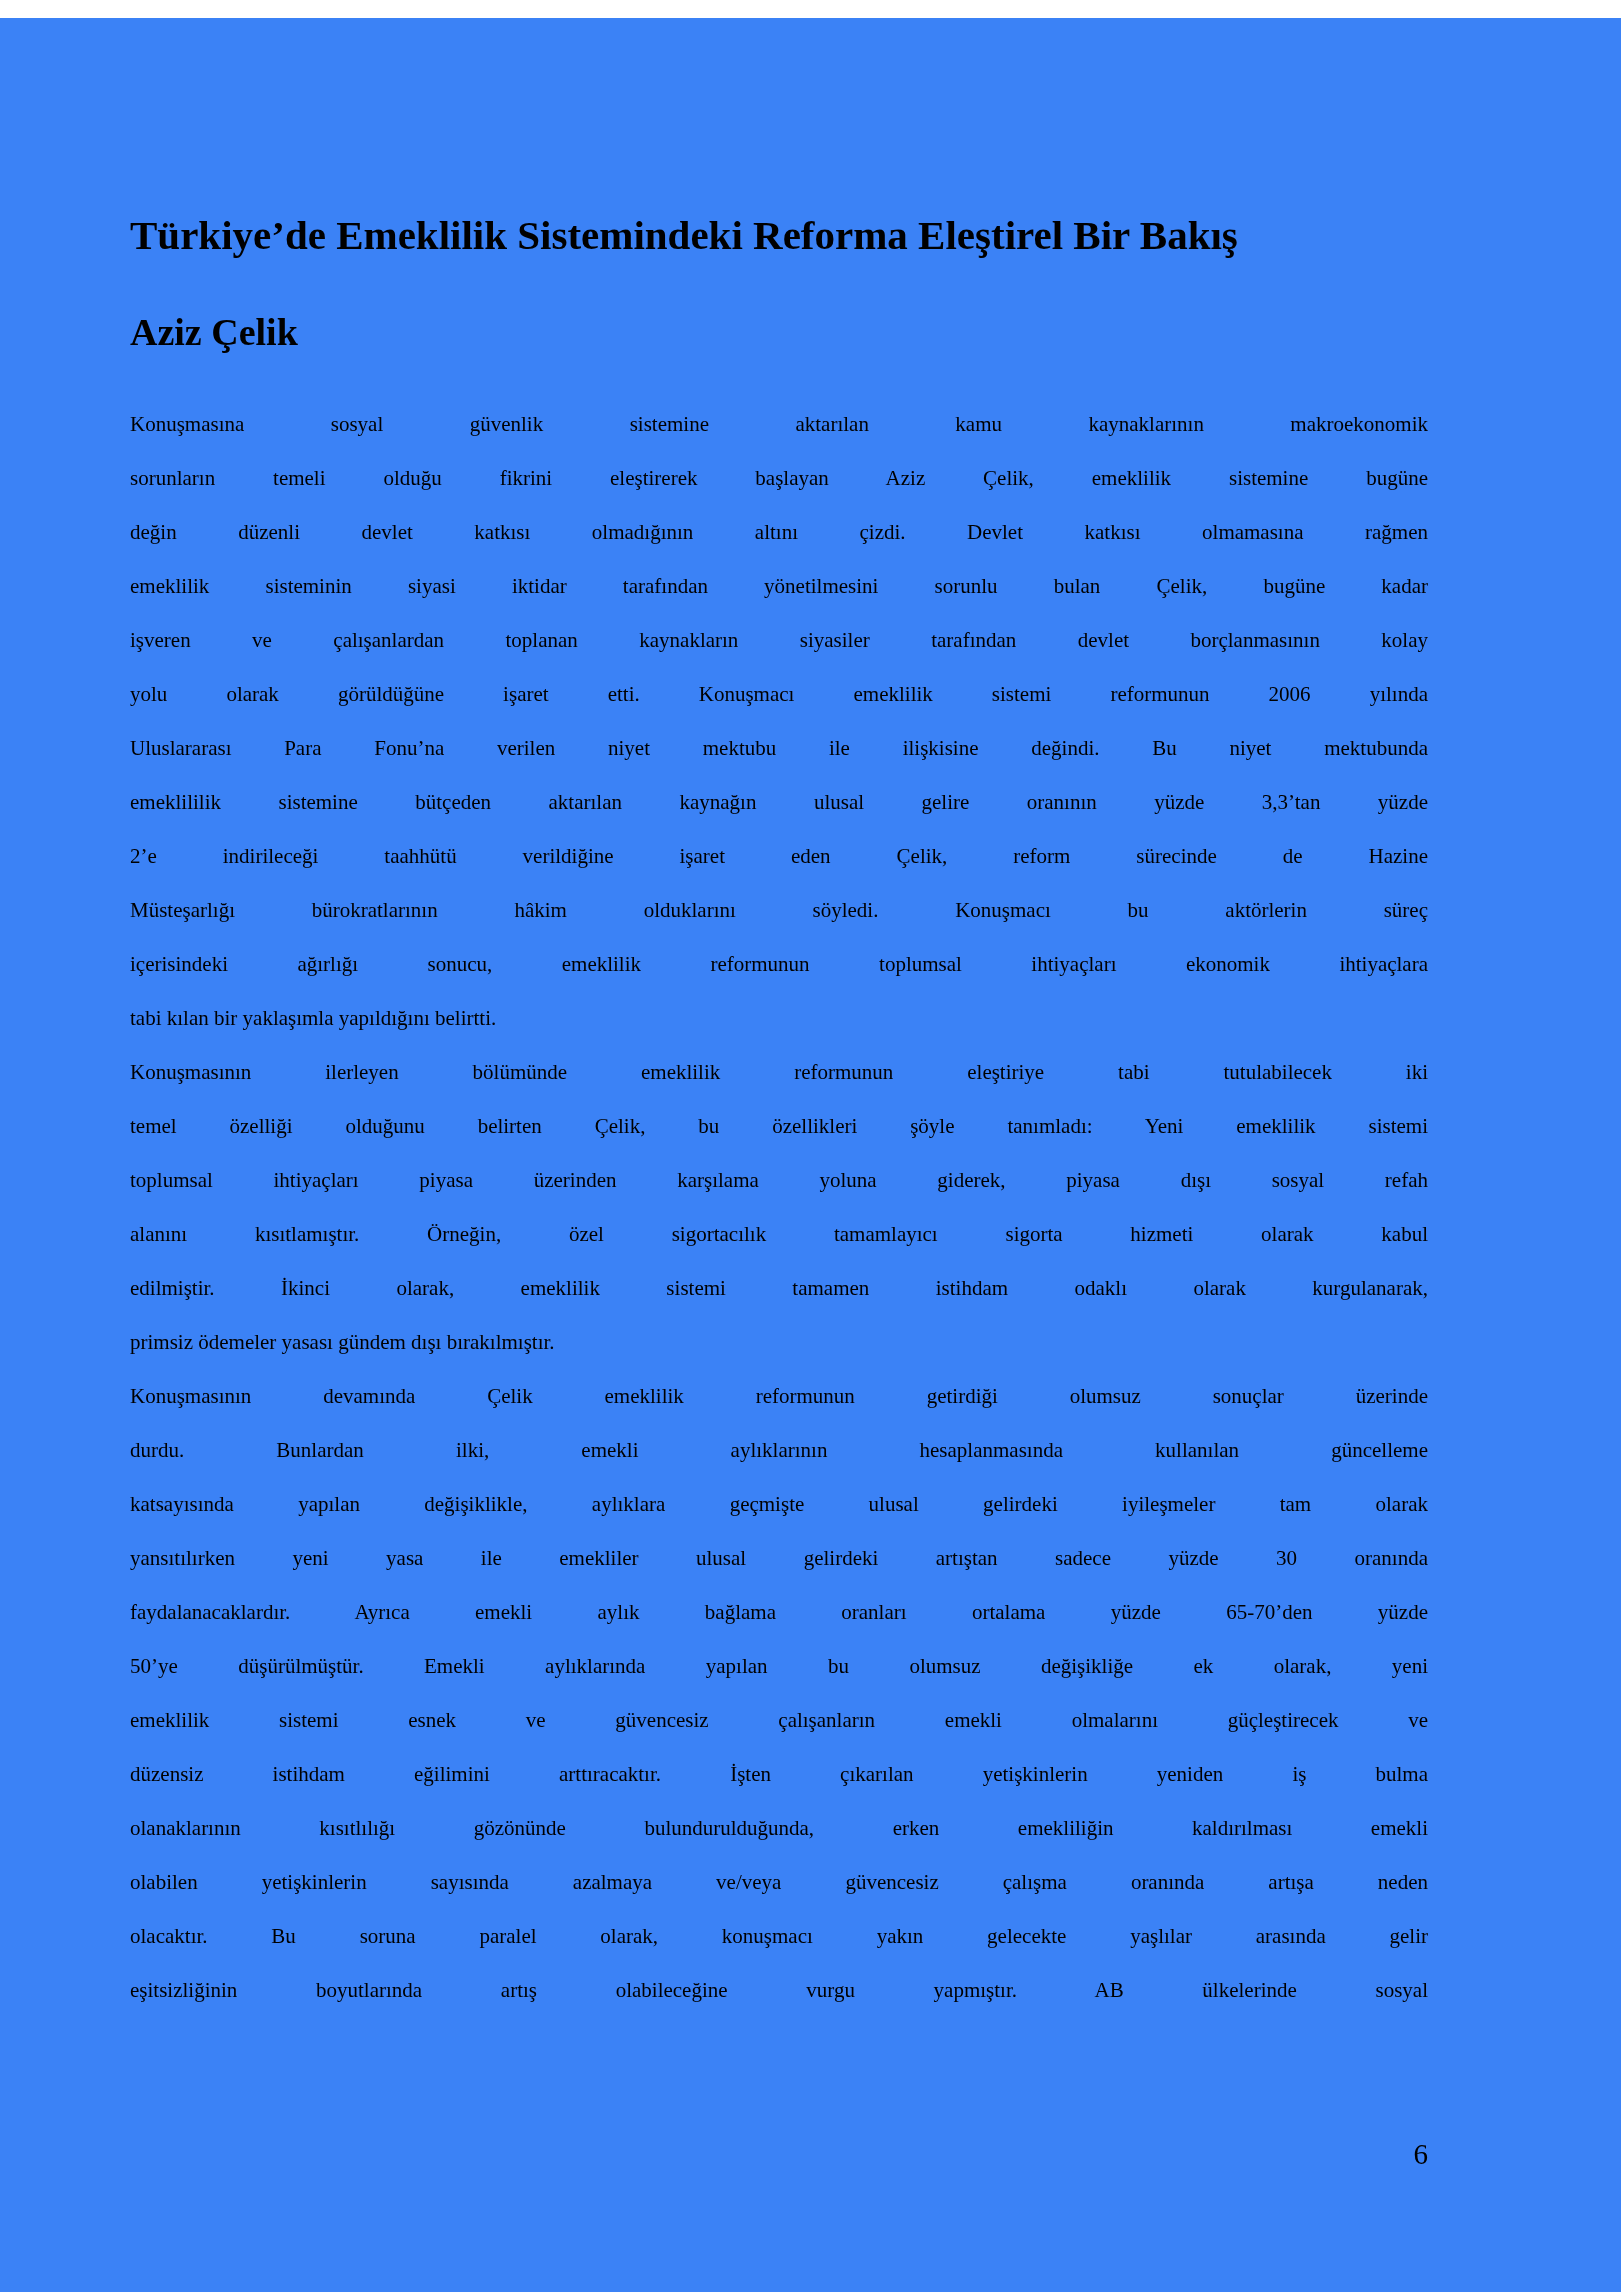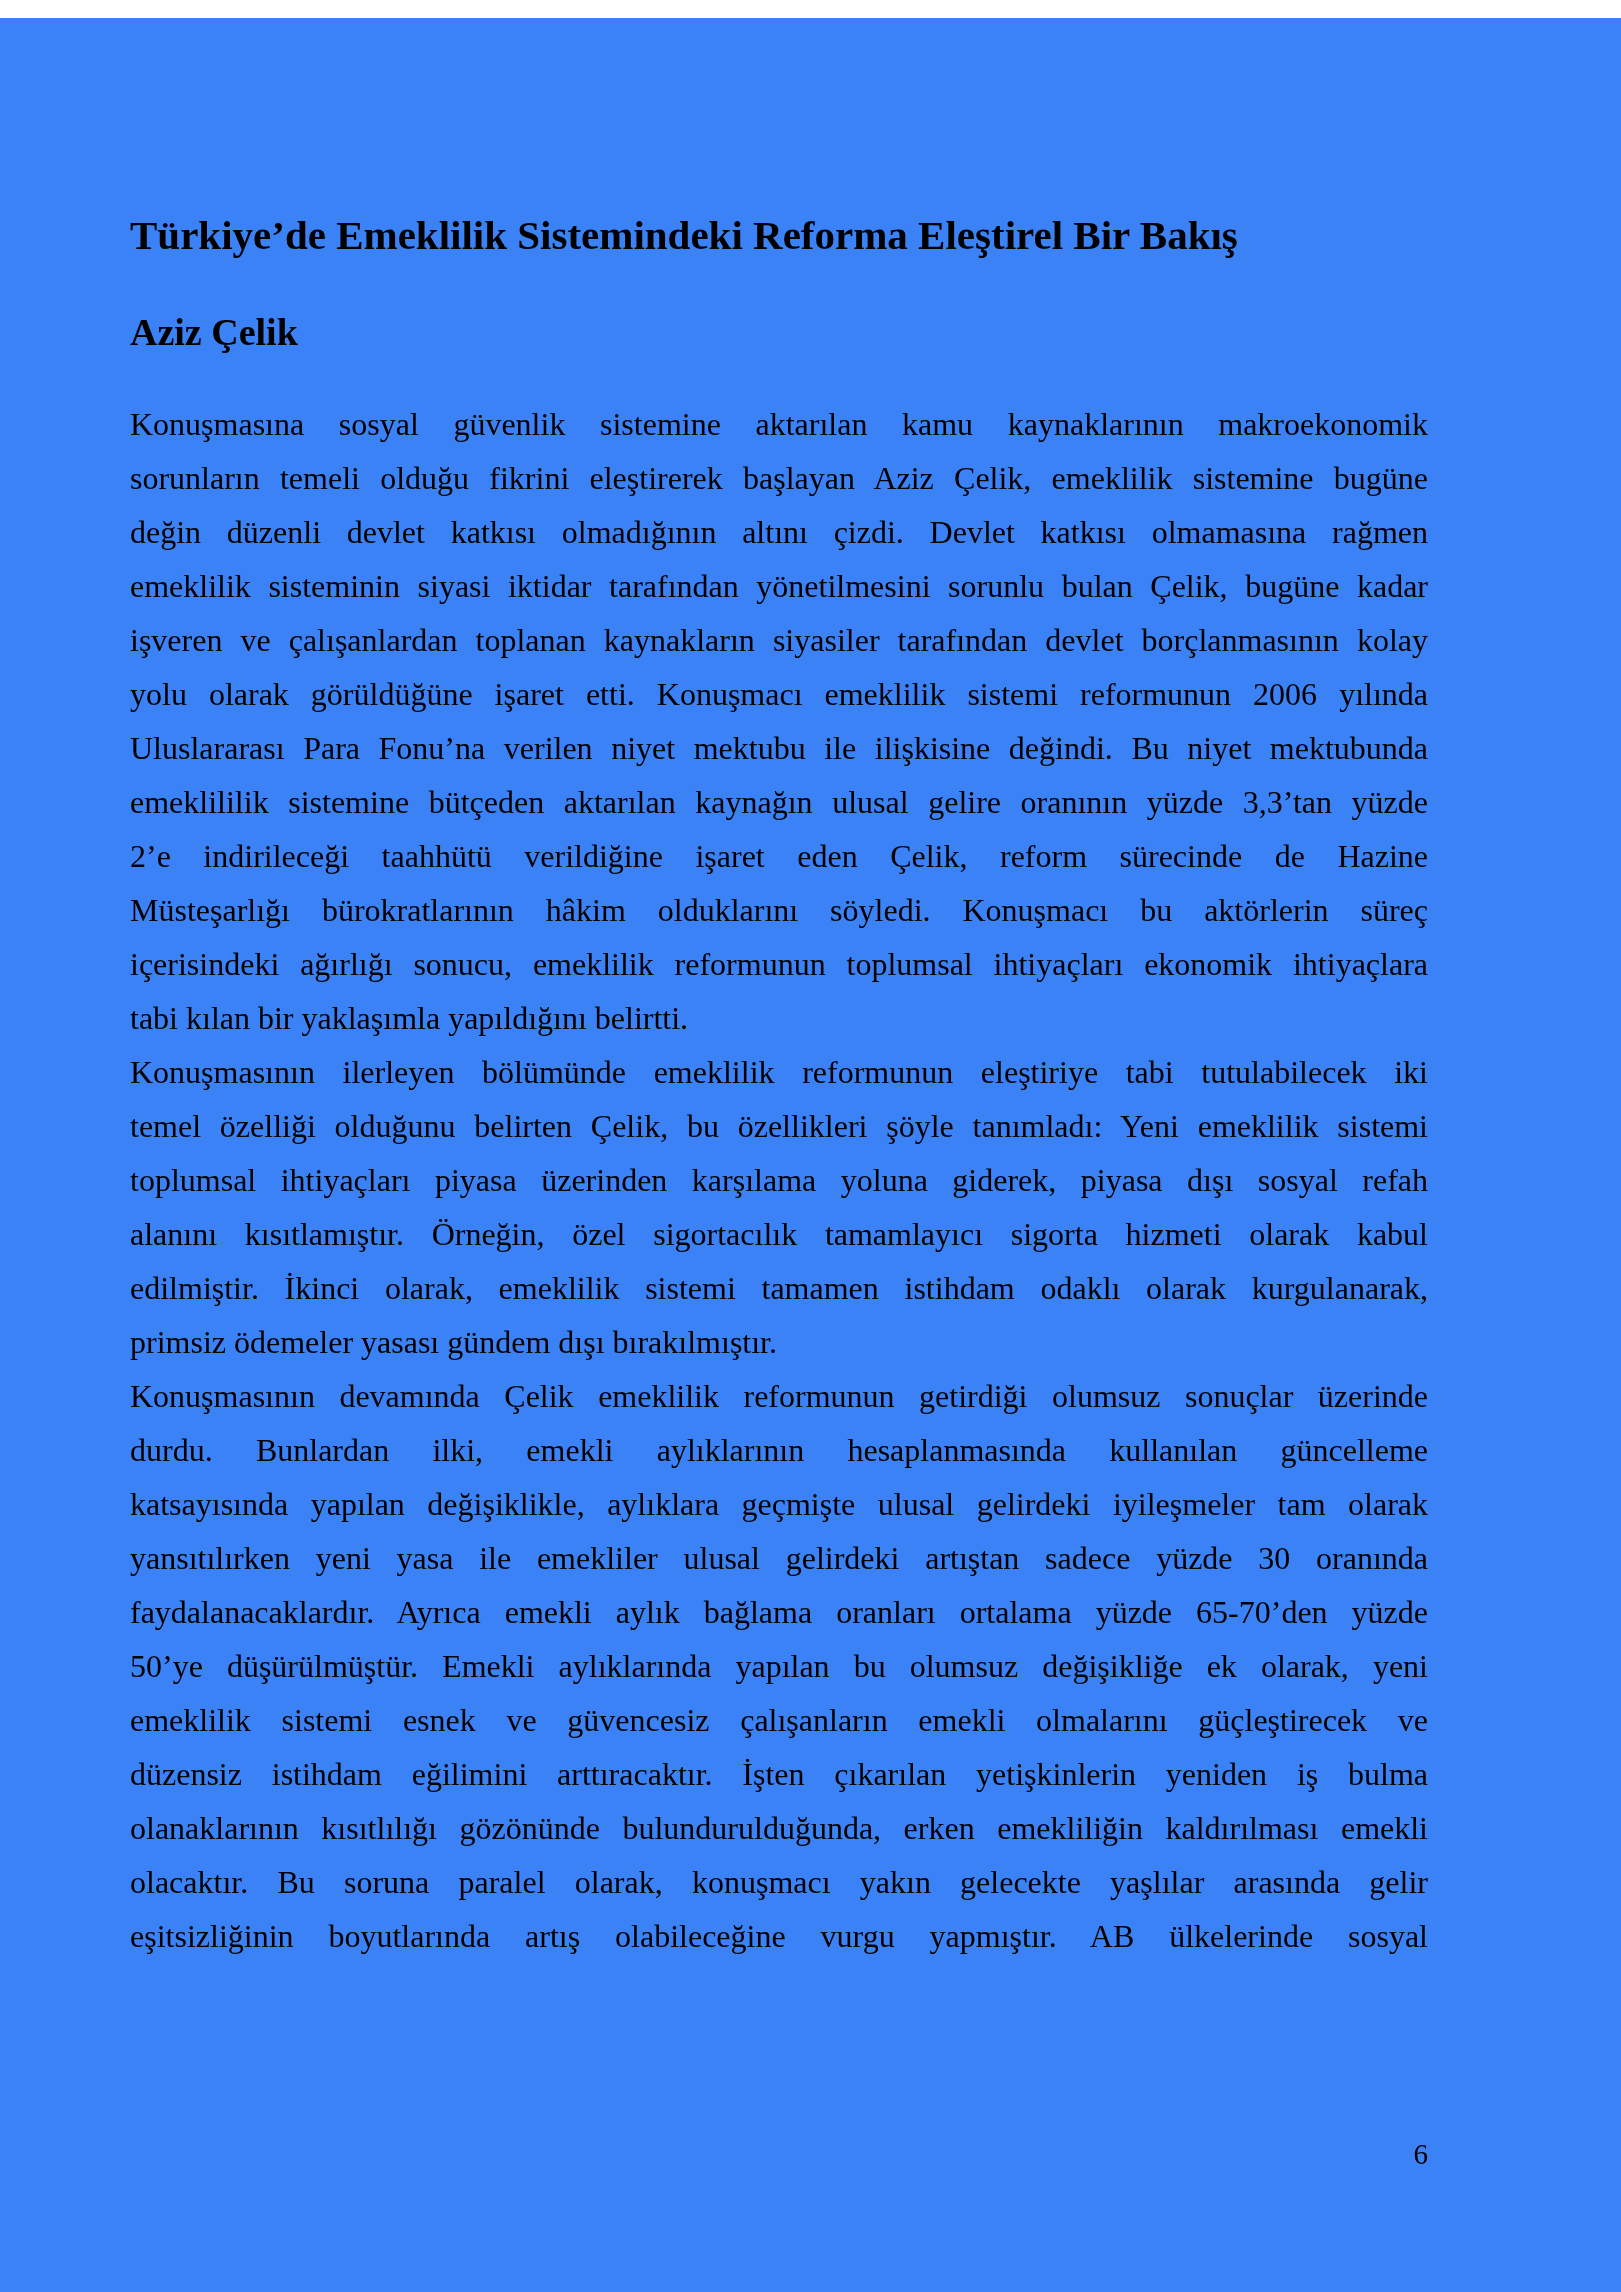--- a/index.html
+++ b/index.html
@@ -36,21 +36,21 @@
     font-weight: bold;
     line-height: 1.2;
   }
   .body-text {
     margin-top: 41px;
   }
   .paragraph {
     margin: 0;
   }
   .line {
-    font-size: 32px;
+    font-size: 21px;
     line-height: 54px;
     text-align: justify;
     text-align-last: justify;
   }
   .line.flush {
     text-align-last: left;
   }
   .page-number {
     position: absolute;
     top: 2117px;
@@ -92,20 +92,21 @@
         <div class="paragraph">
           <div class="line">Konuşmasının devamında Çelik emeklilik reformunun getirdiği olumsuz sonuçlar üzerinde</div>
           <div class="line">durdu. Bunlardan ilki, emekli aylıklarının hesaplanmasında kullanılan güncelleme</div>
           <div class="line">katsayısında yapılan değişiklikle, aylıklara geçmişte ulusal gelirdeki iyileşmeler tam olarak</div>
           <div class="line">yansıtılırken yeni yasa ile emekliler ulusal gelirdeki artıştan sadece yüzde 30 oranında</div>
           <div class="line">faydalanacaklardır. Ayrıca emekli aylık bağlama oranları ortalama yüzde 65-70’den yüzde</div>
           <div class="line">50’ye düşürülmüştür. Emekli aylıklarında yapılan bu olumsuz değişikliğe ek olarak, yeni</div>
           <div class="line">emeklilik sistemi esnek ve güvencesiz çalışanların emekli olmalarını güçleştirecek ve</div>
           <div class="line">düzensiz istihdam eğilimini arttıracaktır. İşten çıkarılan yetişkinlerin yeniden iş bulma</div>
           <div class="line">olanaklarının kısıtlılığı gözönünde bulundurulduğunda, erken emekliliğin kaldırılması emekli</div>
+          <div class="line">olabilen yetişkinlerin sayısında azalmaya ve/veya güvencesiz çalışma oranında artışa neden</div>
           <div class="line">olacaktır. Bu soruna paralel olarak, konuşmacı yakın gelecekte yaşlılar arasında gelir</div>
           <div class="line">eşitsizliğinin boyutlarında artış olabileceğine vurgu yapmıştır. AB ülkelerinde sosyal</div>
         </div>
       </div>
   </div>
   <div class="page-number">6</div>
 </div>
 
 
 </body></html>

